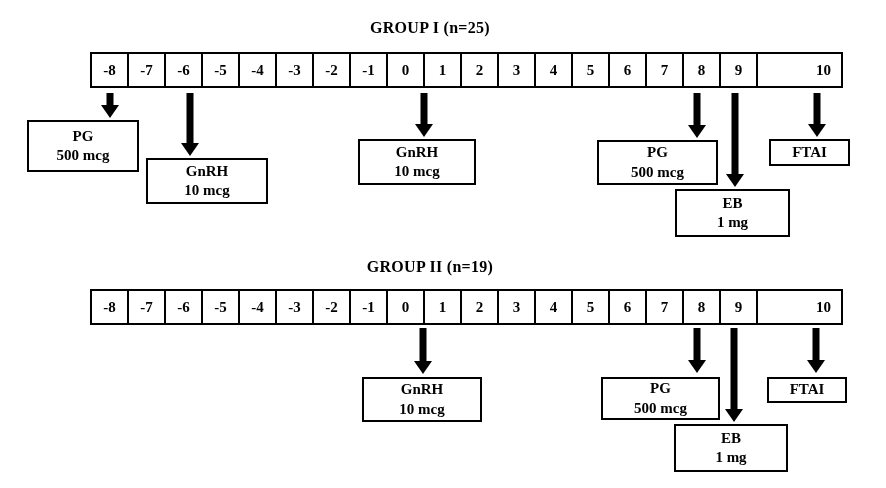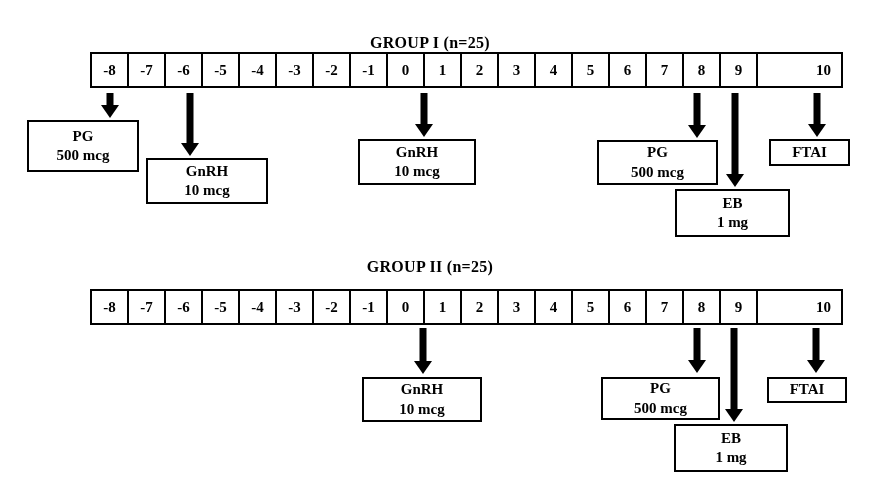--- a/index.html
+++ b/index.html
@@ -18,21 +18,21 @@
   }
   .group-title {
     position: absolute;
     left: 0;
     width: 860px;
     text-align: center;
     font-weight: bold;
     font-size: 16px;
     letter-spacing: 0.3px;
   }
-  .title-g1 { top: 19px; margin-top: 15px; }
+  .title-g1 { top: 19px; }
   .title-g2 { top: 258px; }
 
   .timeline {
     position: absolute;
     left: 90px;
     width: 753px;
     height: 36px;
     border: 2px solid #000;
     box-sizing: border-box;
     display: flex;
@@ -193,21 +193,21 @@
     <div class="event-box g1-b4">
       <div>EB</div>
       <div>1 mg</div>
     </div>
     <div class="event-box g1-b5">
       <div>FTAI</div>
     </div>
   </div>
 
   <div>
-    <div class="group-title title-g2">GROUP II (n=25)</div>
+    <div class="group-title title-g2">GROUP II (n=19)</div>
 
     <div class="timeline tl-g2">
       <div class="cell">-8</div>
       <div class="cell">-7</div>
       <div class="cell">-6</div>
       <div class="cell">-5</div>
       <div class="cell">-4</div>
       <div class="cell">-3</div>
       <div class="cell">-2</div>
       <div class="cell">-1</div>

